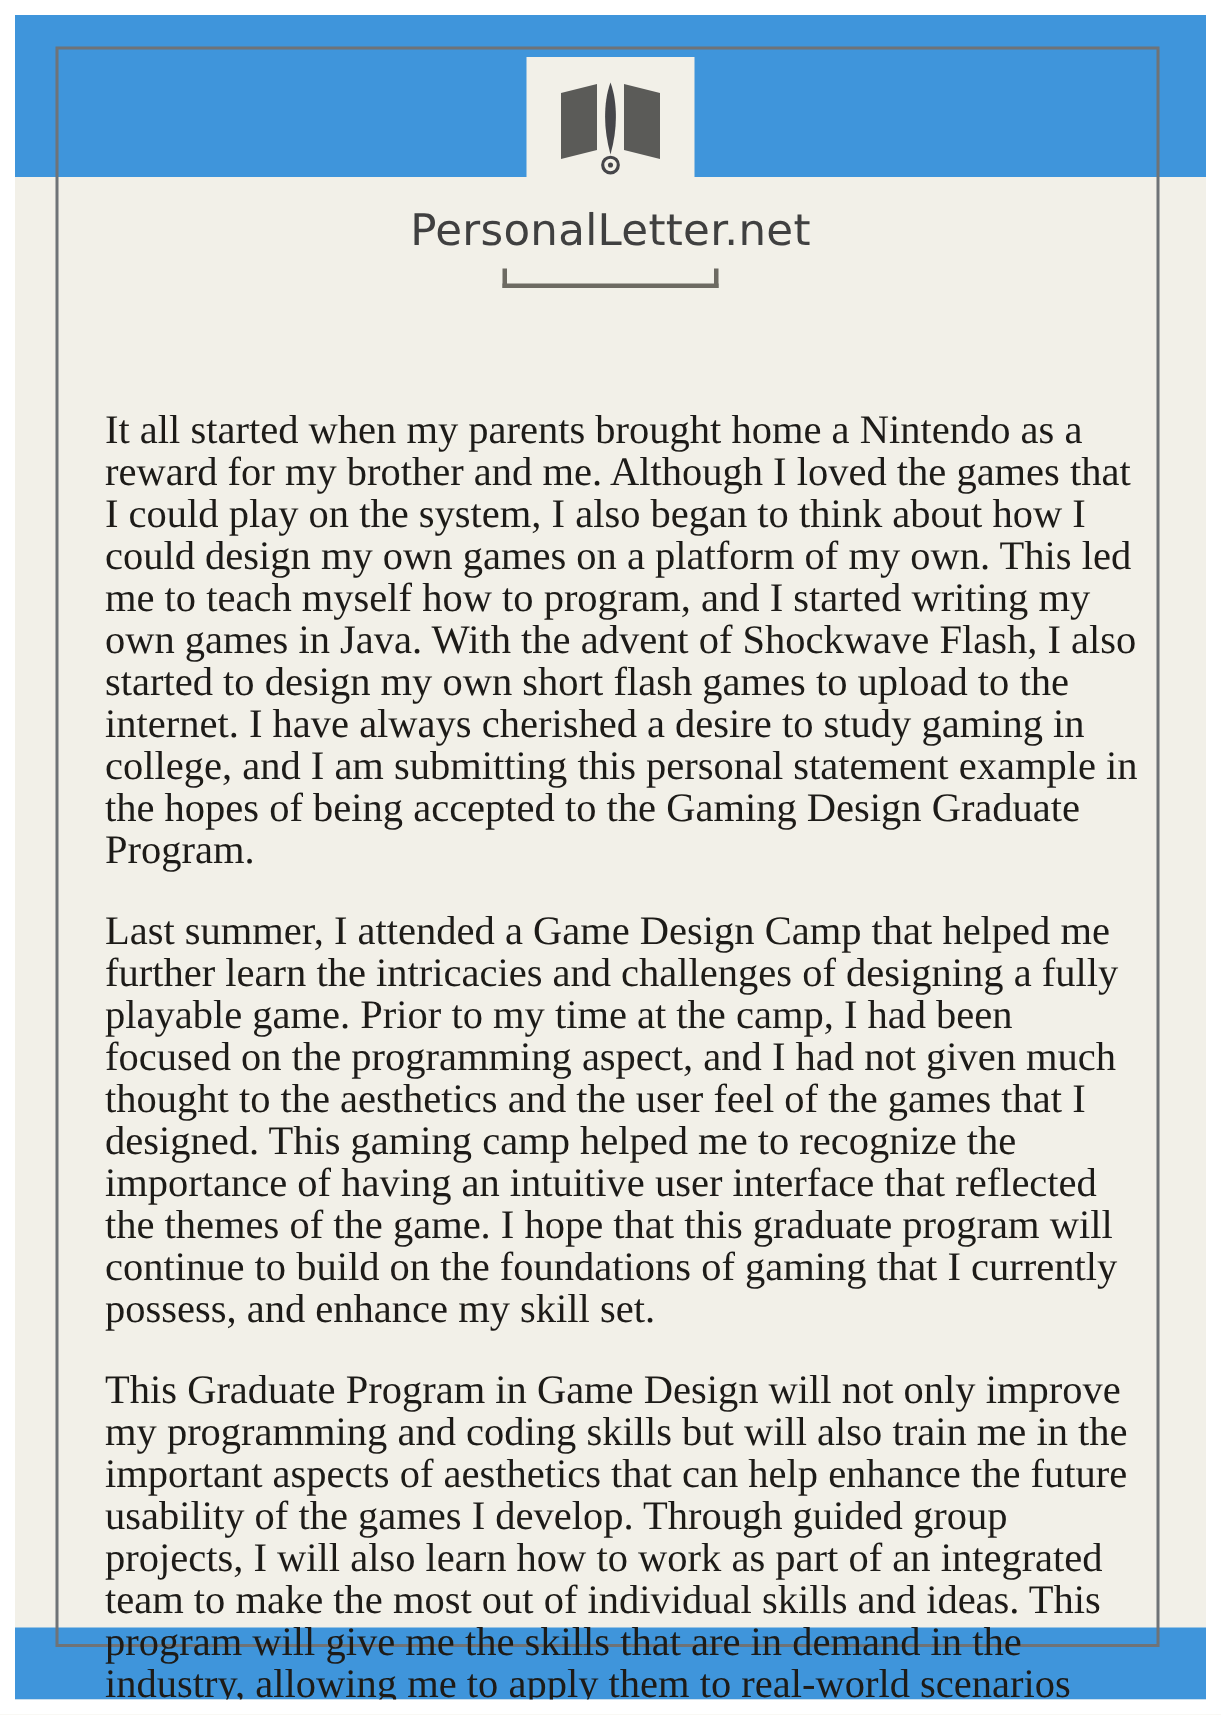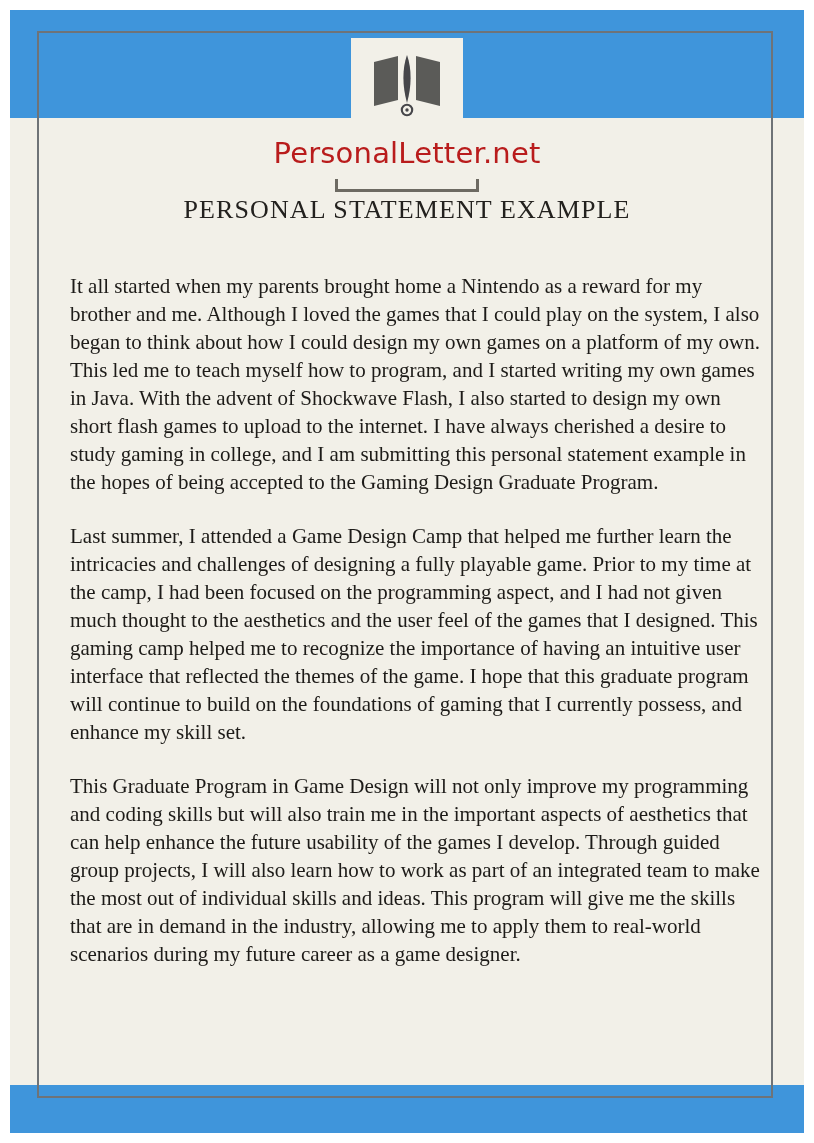--- a/index.html
+++ b/index.html
@@ -73,21 +73,21 @@
     justify-content: center;
   }
   .logo-mark {
     display: block;
   }
   .wordmark {
     margin-top: 4px;
     font-family: "DejaVu Sans", sans-serif;
     font-size: 29px;
     letter-spacing: 0.2px;
-    color: #b91c1c;
+    color: #404040;
     line-height: 1.1;
     white-space: nowrap;
   }
   .bracket {
     width: 144px;
     height: 13px;
     margin: 9px auto 0 auto;
     border: 3px solid #6d6a62;
     border-top: none;
     box-sizing: border-box;
@@ -107,21 +107,21 @@
   }
 
   .body-copy {
     position: absolute;
     left: 60px;
     top: 262px;
     width: 690px;
   }
   .para {
     font-family: "Liberation Serif", serif;
-    font-size: 21px;
+    font-size: 27px;
     line-height: 28px;
     color: #1d1b18;
     margin: 0 0 26px 0;
     text-align: left;
   }
   .para:last-child { margin-bottom: 12px; }
 </style>
 </head>
 <body>
 
@@ -142,21 +142,20 @@
                  C39.4 41, 40.6 33, 40.6 25
                  C40.6 17, 39.6 9, 37 2 Z" fill="#46464a"></path>
         <circle cx="37" cy="57" r="5.2" fill="none" stroke="#46464a" stroke-width="2.1"></circle>
         <circle cx="37" cy="57" r="1.7" fill="#46464a"></circle>
       </svg>
     </div>
     <div class="wordmark">PersonalLetter.net</div>
     <div class="bracket"></div>
   </div>
 
-  <div class="doc-title">PERSONAL STATEMENT EXAMPLE</div>
 
   <div class="body-copy">
     <p class="para">It all started when my parents brought home a Nintendo as a reward for my brother and me. Although I loved the games that I could play on the system, I also began to think about how I could design my own games on a platform of my own. This led me to teach myself how to program, and I started writing my own games in Java. With the advent of Shockwave Flash, I also started to design my own short flash games to upload to the internet. I have always cherished a desire to study gaming in college, and I am submitting this personal statement example in the hopes of being accepted to the Gaming Design Graduate Program.</p>
     <p class="para">Last summer, I attended a Game Design Camp that helped me further learn the intricacies and challenges of designing a fully playable game. Prior to my time at the camp, I had been focused on the programming aspect, and I had not given much thought to the aesthetics and the user feel of the games that I designed. This gaming camp helped me to recognize the importance of having an intuitive user interface that reflected the themes of the game. I hope that this graduate program will continue to build on the foundations of gaming that I currently possess, and enhance my skill set.</p>
     <p class="para">This Graduate Program in Game Design will not only improve my programming and coding skills but will also train me in the important aspects of aesthetics that can help enhance the future usability of the games I develop. Through guided group projects, I will also learn how to work as part of an integrated team to make the most out of individual skills and ideas. This program will give me the skills that are in demand in the industry, allowing me to apply them to real-world scenarios during my future career as a game designer.</p>
   </div>
 
 </div>
 
 </body></html>

